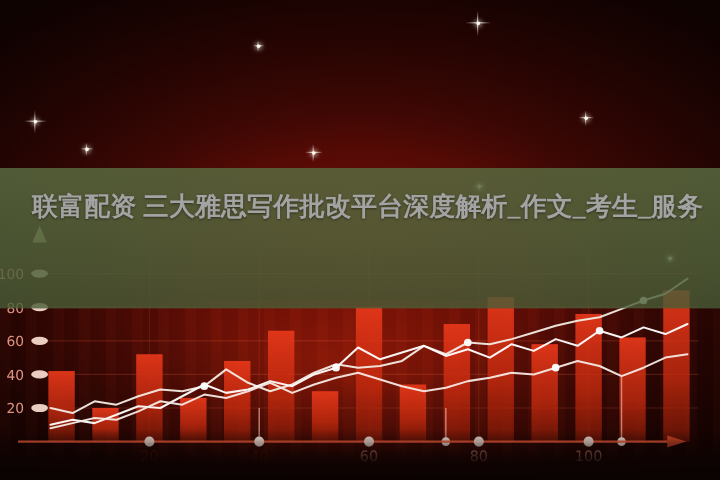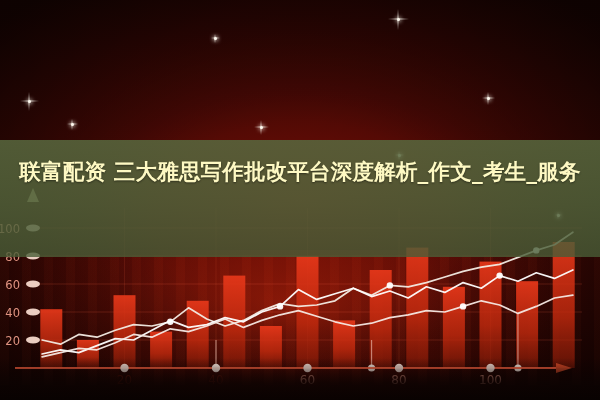--- a/index.html
+++ b/index.html
@@ -95,28 +95,29 @@
     left: 0; right: 0;
     top: 140px;
     height: 117px;
     background: linear-gradient(180deg, rgba(88,104,62,0.86) 0%, rgba(80,98,58,0.84) 55%, rgba(72,92,54,0.80) 100%);
   }
   .title-text {
     position: absolute;
     left: 0; right: 0;
     top: 155px;
     padding: 0 14px;
-    text-align: center;
-    color: #fef9c3;
+    text-align: right;
+    color: #a3a3a3;
     font-size: 21.5px;
     font-weight: 700;
     line-height: 34px;
     letter-spacing: 0.2px;
     text-shadow: 0 1px 2px rgba(0,0,0,0.45);
     box-sizing: border-box;
+    font-family: Liberation Serif, serif;
   }
 </style>
 </head>
 <body>
 
 <div id="screenshot">
 
   <div class="bg-base"></div>
   <div class="bg-glow"></div>
   <div class="bg-stripes"></div>

